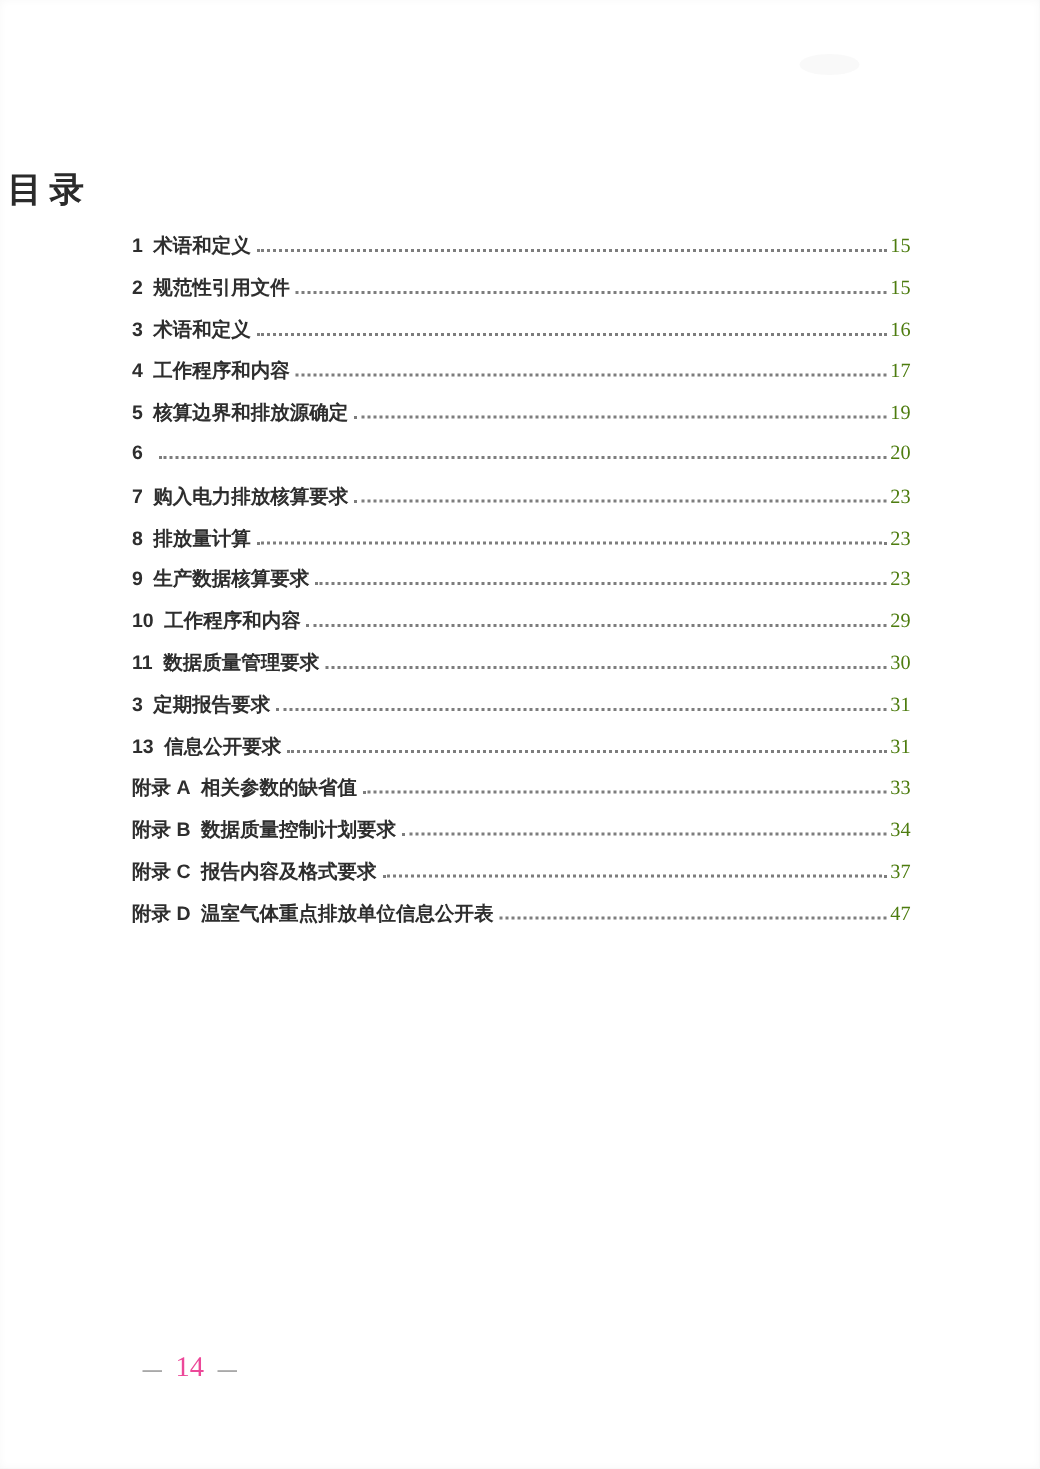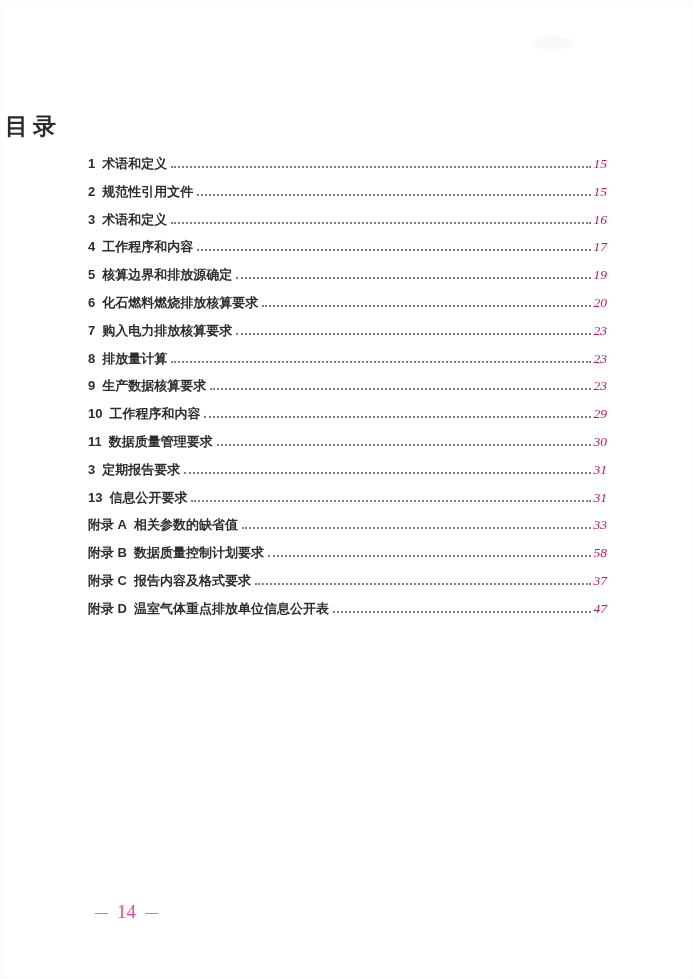--- a/index.html
+++ b/index.html
@@ -32,21 +32,21 @@
   .toc-title { white-space: pre; flex: none; }
   .toc-leader {
     flex: 1 1 auto;
     border-bottom: 2px dotted #7d7d7d;
     margin: 0 3px 0 4px;
     min-width: 20px;
   }
   .toc-page {
     flex: none;
     font-family: "Liberation Serif", serif;
-    font-weight: 400; font-size: 13.5px; color: #be185d; font-style: italic;
+    font-weight: 400; font-size: 13.5px; color: #4d7c0f;
   }
   .footer {
     position: absolute; top: 901px; left: 95px;
     display: flex; align-items: center; gap: 9px;
     font-size: 13px; color: #777;
   }
   .footer-dash { letter-spacing: 0; color: #888; }
   .footer-num {
     font-family: "Liberation Serif", serif;
     color: #ec4899; font-size: 19px;
@@ -97,21 +97,20 @@
 
   <div class="toc-row">
     <span class="toc-num">5</span>
     <span class="toc-title">核算边界和排放源确定</span>
     <span class="toc-leader"></span>
     <span class="toc-page">19</span>
   </div>
 
   <div class="toc-row">
     <span class="toc-num">6</span>
-    <span class="toc-title">化石燃料燃烧排放核算要求</span>
     <span class="toc-leader"></span>
     <span class="toc-page">20</span>
   </div>
 
   <div class="toc-row">
     <span class="toc-num">7</span>
     <span class="toc-title">购入电力排放核算要求</span>
     <span class="toc-leader"></span>
     <span class="toc-page">23</span>
   </div>
@@ -162,21 +161,21 @@
     <span class="toc-num">附录 A</span>
     <span class="toc-title">相关参数的缺省值</span>
     <span class="toc-leader"></span>
     <span class="toc-page">33</span>
   </div>
 
   <div class="toc-row">
     <span class="toc-num">附录 B</span>
     <span class="toc-title">数据质量控制计划要求</span>
     <span class="toc-leader"></span>
-    <span class="toc-page">58</span>
+    <span class="toc-page">34</span>
   </div>
 
   <div class="toc-row">
     <span class="toc-num">附录 C</span>
     <span class="toc-title">报告内容及格式要求</span>
     <span class="toc-leader"></span>
     <span class="toc-page">37</span>
   </div>
 
   <div class="toc-row">

